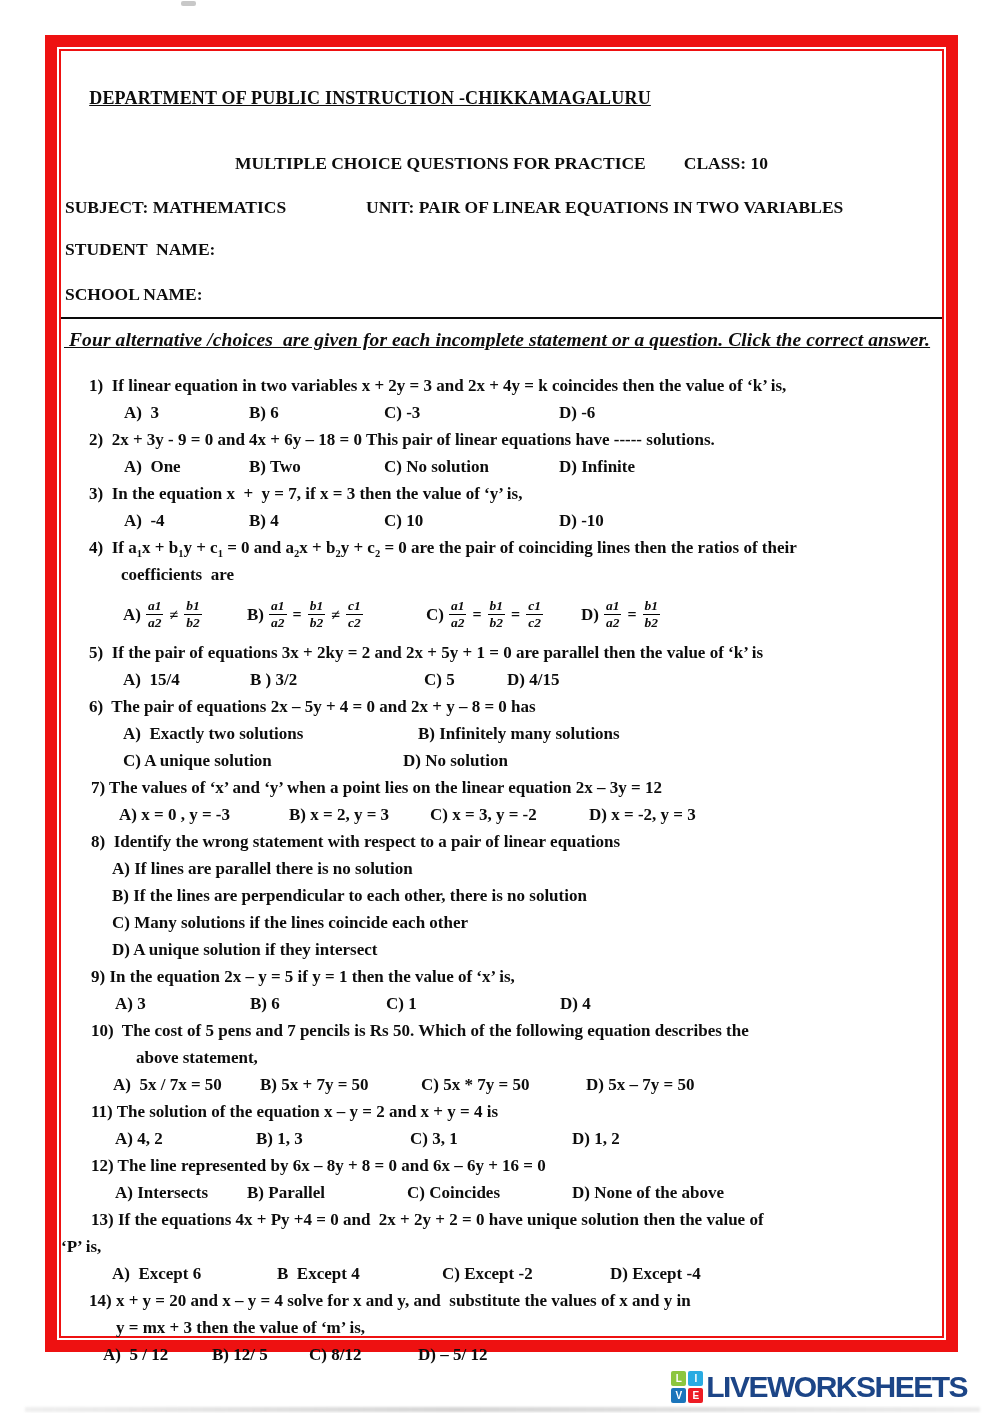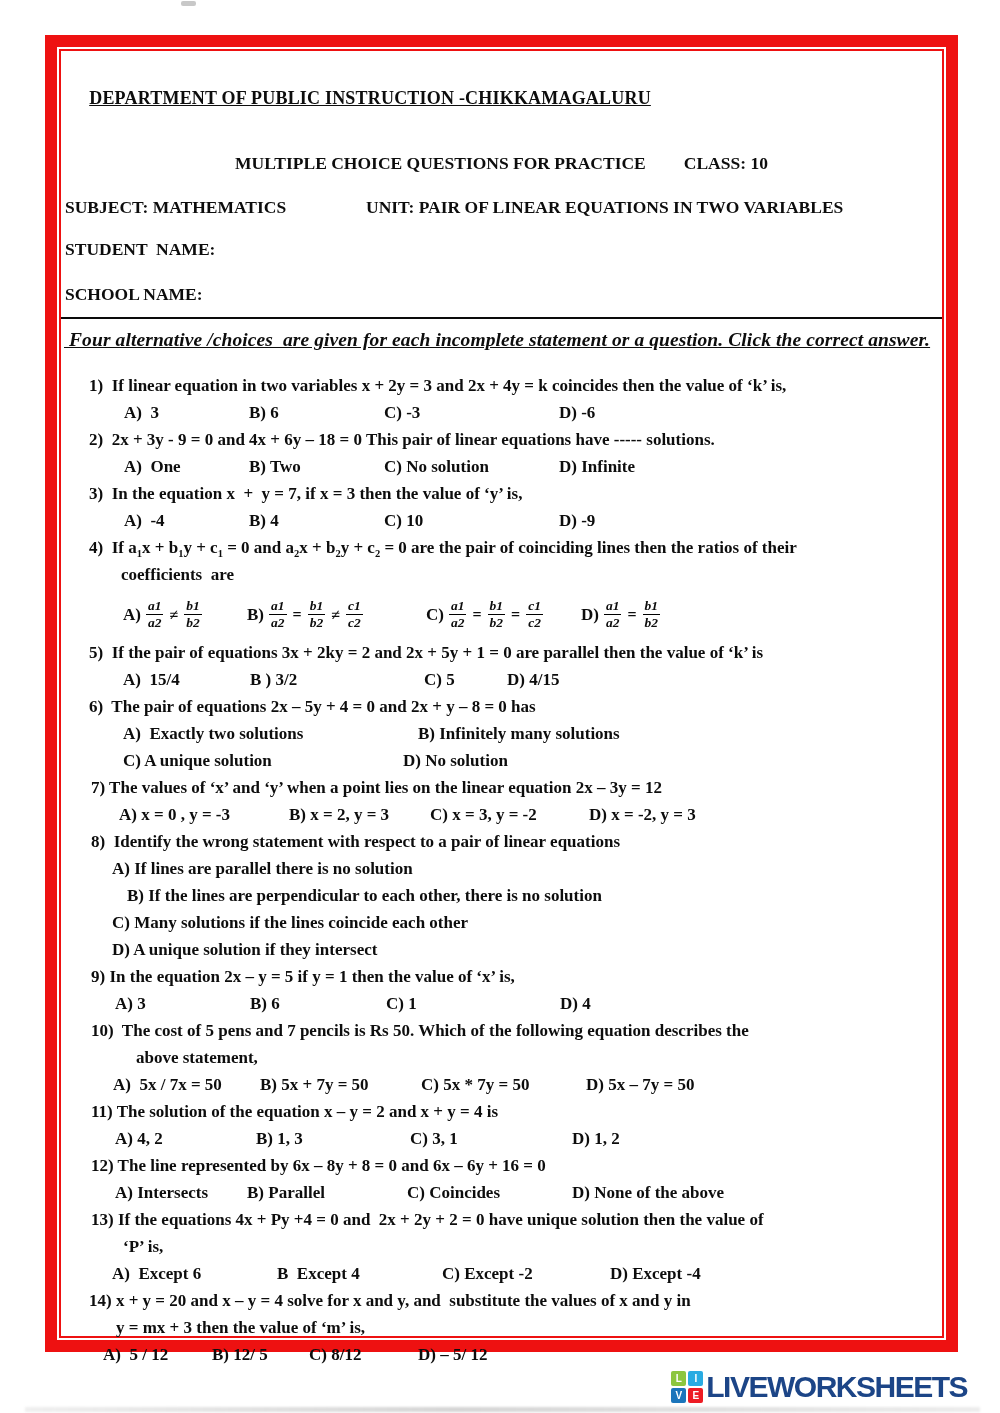--- a/index.html
+++ b/index.html
@@ -103,21 +103,21 @@
             <span class="opt" style="left: 323px;">C) No solution</span>
             <span class="opt" style="left: 498px;">D) Infinite</span>
           </div>
         </div>
         <div>
           <div class="q-line" style="padding-left: 28px;">3)  In the equation x  +  y = 7, if x = 3 then the value of ‘y’ is,</div>
           <div class="opt-row">
             <span class="opt" style="left: 63px;">A)  -4</span>
             <span class="opt" style="left: 188px;">B) 4</span>
             <span class="opt" style="left: 323px;">C) 10</span>
-            <span class="opt" style="left: 498px;">D) -9</span>
+            <span class="opt" style="left: 498px;">D) -10</span>
           </div>
         </div>
         <div>
           <div class="q-line" style="padding-left: 28px;">4)  If a<sub>1</sub>x + b<sub>1</sub>y + c<sub>1</sub> = 0 and a<sub>2</sub>x + b<sub>2</sub>y + c<sub>2</sub> = 0 are the pair of coinciding lines then the ratios of their</div>
           <div class="q-line" style="padding-left: 60px;">coefficients  are</div>
           <div class="frac-row">
             <span class="frac-opt" style="left: 62px;">
               <span class="frac-label">A)</span>
               <span class="frac">
                 <span class="fnum">a1</span>
@@ -205,21 +205,21 @@
             <span class="opt" style="left: 369px;">C) x = 3, y = -2</span>
             <span class="opt" style="left: 528px;">D) x = -2, y = 3</span>
           </div>
         </div>
         <div>
           <div class="q-line" style="padding-left: 30px;">8)  Identify the wrong statement with respect to a pair of linear equations</div>
           <div class="opt-row">
             <span class="opt" style="left: 51px;">A) If lines are parallel there is no solution</span>
           </div>
           <div class="opt-row">
-            <span class="opt" style="left: 51px; margin-left: 15px;">B) If the lines are perpendicular to each other, there is no solution</span>
+            <span class="opt" style="left: 51px;">B) If the lines are perpendicular to each other, there is no solution</span>
           </div>
           <div class="opt-row">
             <span class="opt" style="left: 51px;">C) Many solutions if the lines coincide each other</span>
           </div>
           <div class="opt-row">
             <span class="opt" style="left: 51px;">D) A unique solution if they intersect</span>
           </div>
         </div>
         <div>
           <div class="q-line" style="padding-left: 30px;">9) In the equation 2x – y = 5 if y = 1 then the value of ‘x’ is,</div>
@@ -253,21 +253,21 @@
           <div class="q-line" style="padding-left: 30px;">12) The line represented by 6x – 8y + 8 = 0 and 6x – 6y + 16 = 0</div>
           <div class="opt-row">
             <span class="opt" style="left: 54px;">A) Intersects</span>
             <span class="opt" style="left: 186px;">B) Parallel</span>
             <span class="opt" style="left: 346px;">C) Coincides</span>
             <span class="opt" style="left: 511px;">D) None of the above</span>
           </div>
         </div>
         <div>
           <div class="q-line" style="padding-left: 30px;">13) If the equations 4x + Py +4 = 0 and  2x + 2y + 2 = 0 have unique solution then the value of</div>
-          <div class="q-line" style="padding-left: 62px;">‘P’ is,</div>
+          <div class="q-line" style="">‘P’ is,</div>
           <div class="opt-row">
             <span class="opt" style="left: 51px;">A)  Except 6</span>
             <span class="opt" style="left: 216px;">B  Except 4</span>
             <span class="opt" style="left: 381px;">C) Except -2</span>
             <span class="opt" style="left: 549px;">D) Except -4</span>
           </div>
         </div>
         <div>
           <div class="q-line" style="padding-left: 28px;">14) x + y = 20 and x – y = 4 solve for x and y, and  substitute the values of x and y in</div>
           <div class="q-line" style="padding-left: 55px;">y = mx + 3 then the value of ‘m’ is,</div>

